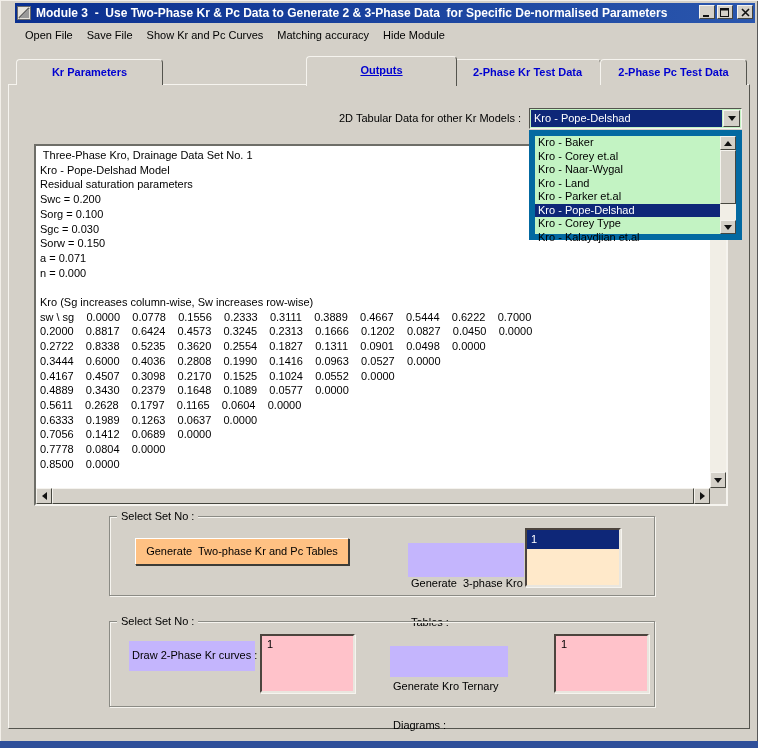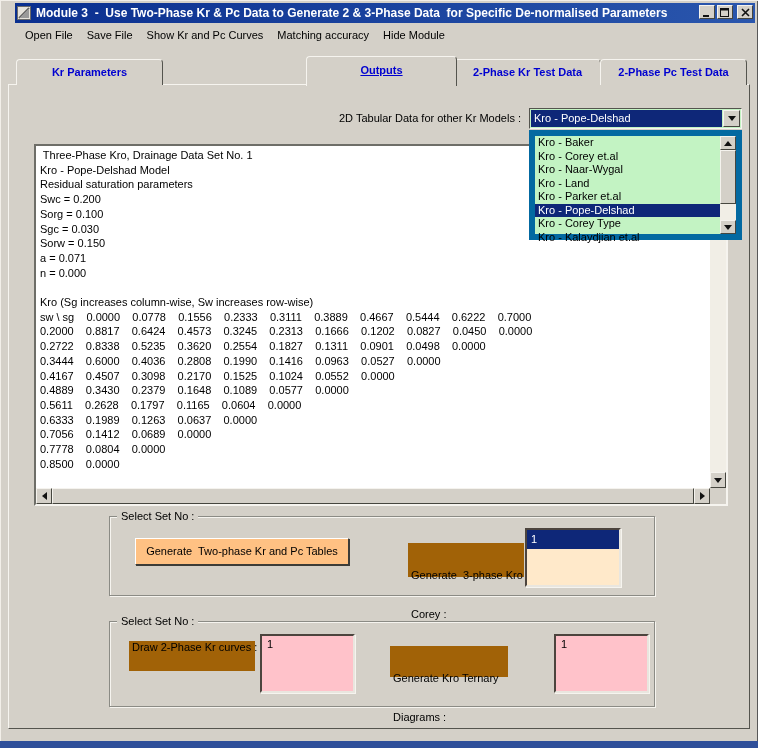--- a/index.html
+++ b/index.html
@@ -120,21 +120,21 @@
   .legend { position:absolute; top:-7px; left:7px; background:#d4d0c8; padding:0 4px; white-space:pre; }
 
   .gen-button {
     position:absolute; left:25px; top:21px; width:214px; height:27px;
     background:#ffc183; color:#000; font-size:11px; text-align:center; line-height:24px;
     border:1px solid; border-color:#fff #3c3c38 #3c3c38 #fff;
     box-shadow: 1px 1px 0 #3c3c38;
     white-space:pre; font-family:inherit;
   }
 
-  .silver-label { position:absolute; background:#a16207; padding:0 3px; line-height:13px; white-space:pre; }
+  .silver-label { position:absolute; background:#c4b5fd; padding:8px 3px; line-height:13px; white-space:pre; }
   .lbl-kro    { left:298px; top:26px; width:116px; height:34px; }
   .lbl-draw   { left:7px;   top:19px; width:126px; height:30px;margin-left:12px; }
   .lbl-ternary{ left:280px; top:24px; width:118px; height:31px; }
 
   .listbox {
     position:absolute; border:2px solid; border-color:#4c443e #e9e6df #e9e6df #4c443e;
     box-shadow: 1px 1px 0 #f6f4ef;
   }
   .lb-peach { left:415px; top:11px; width:96px; height:59px; background:#ffe9ca; }
   .lb-row-selected { height:19px; background:#0e2778; color:#fff; line-height:19px; padding-left:4px; }
@@ -267,21 +267,21 @@
           </div>
       </div>
       <div class="corner"></div>
     </div>
 
     <div class="groupbox gb1">
       <div class="legend">Select Set No :</div>
       <div class="gen-button">Generate  Two-phase Kr and Pc Tables</div>
       <div class="silver-label lbl-kro">
         <div>Generate  3-phase Kro</div>
-        <div>Corey :</div>
+        <div>Tables :</div>
       </div>
       <div class="listbox lb-peach">
         <div class="lb-row-selected">1</div>
       </div>
     </div>
 
     <div class="groupbox gb2">
       <div class="legend">Select Set No :</div>
       <div class="silver-label lbl-draw">Draw 2-Phase Kr curves :</div>
       <div class="listbox lb-pink1">

